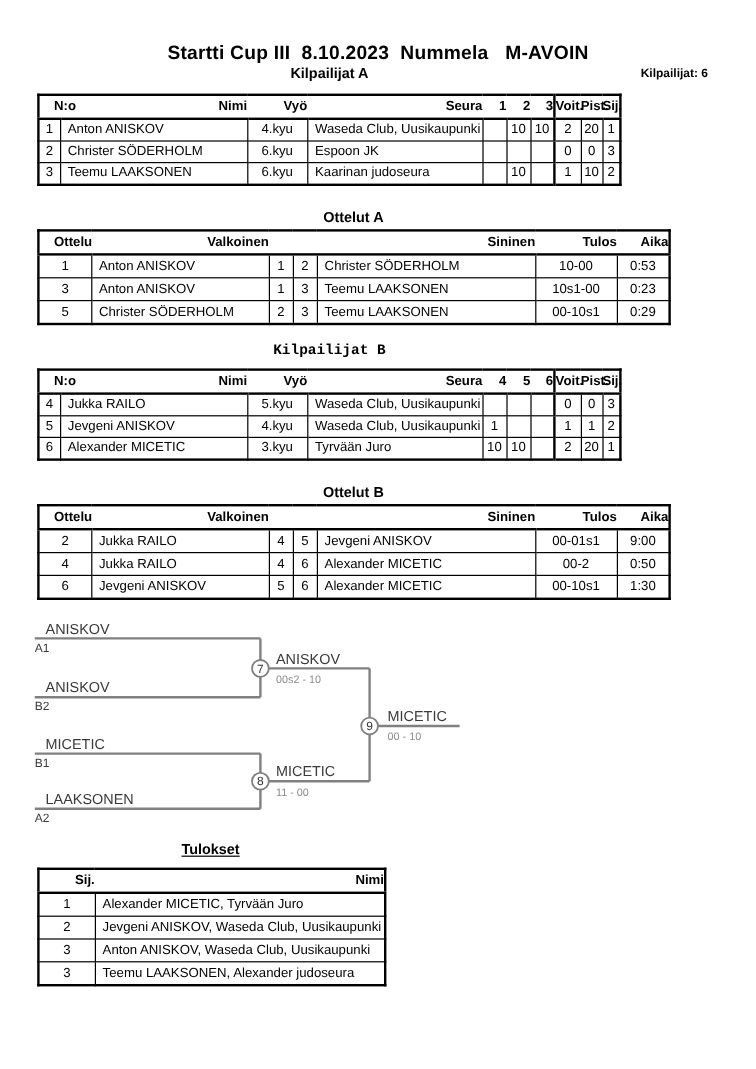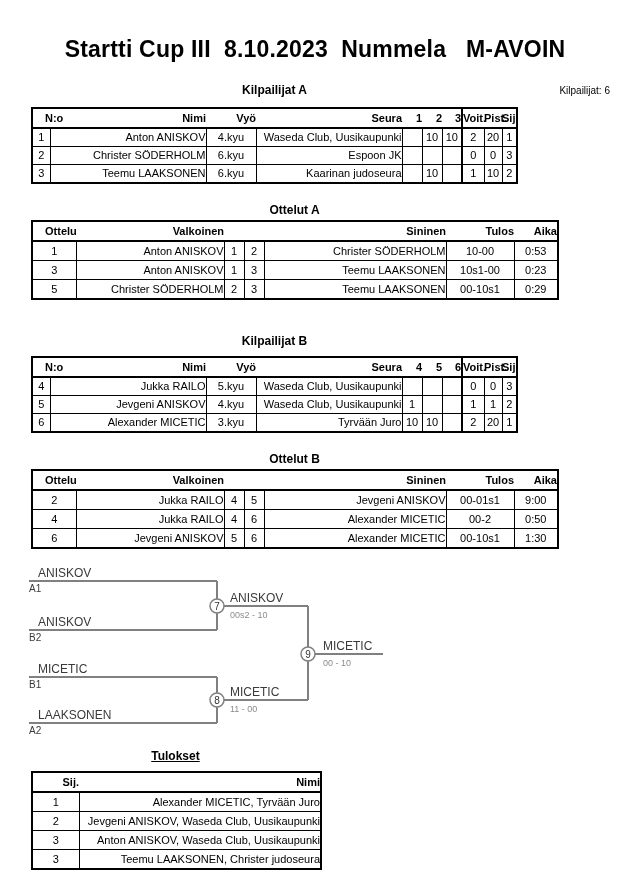--- a/index.html
+++ b/index.html
@@ -3,49 +3,49 @@
 <meta charset="utf-8">
 <style>
   html,body { margin:0; padding:0; }
   body {
     width:630px; height:891px; background:#ffffff; position:relative;
     font-family:"Liberation Sans", sans-serif; color:#000;
     overflow:hidden;
   }
   .page-title {
     margin-top:36px; text-align:center;
-    font-size:23px; font-weight:bold; white-space:pre; letter-spacing:0.2px;
-  }
-  .subhead-row { position:relative; margin-top:20px; }
+    font-size:16px; font-weight:bold; white-space:pre; letter-spacing:0.2px;
+  }
+  .subhead-row { position:relative; margin-top:0; }
   .section-title { font-size:12px; font-weight:bold; text-align:center; }
   .kilp-width { width:487px; margin-left:31px; }
   .ott-width  { width:527px; margin-left:31px; }
   .tul-width  { width:289px; margin-left:31px; }
-  .participants { position:absolute; right:20px; top:2px; font-size:10px; font-weight:normal; }
+  .participants { position:absolute; right:40px; top:2px; font-size:10px; font-weight:bold; }
 
   table.grid {
     border-collapse:collapse; table-layout:fixed;
     border:2px solid #000; font-size:11px;
   }
   table.grid th {
     font-weight:bold; border:none; border-bottom:2px solid #000;
     height:18px; padding:0; text-align:right; white-space:nowrap; overflow:visible;
   }
   table.grid th.left { text-align:left; padding-left:12px; }
   table.grid td {
     border:1px solid #000; height:17px; padding:0;
     white-space:nowrap; overflow:visible; line-height:17px;
   }
-  table.grid td.name { padding-left:6px; text-align:right; }
+  table.grid td.name { padding-left:6px; text-align:left; }
   table.grid td.num  { text-align:center; }
   .tsep { border-left:2px solid #000 !important; }
   .mt-tablea { margin-top:10px; }
   .mt-head1  { margin-top:19px; }
   .mt-table2 { margin-top:3px; }
-  .mt-head2  { margin-top:34px; }
+  .mt-head2  { margin-top:14px;font-family:Liberation Mono, monospace; }
   .mt-tableb { margin-top:8px; }
   .bracket-wrap { margin-top:14px; }
   svg text { font-family:"Liberation Sans", sans-serif; }
   .bline  { stroke:#808080; stroke-width:2; fill:none; }
   .bcirc  { fill:#ffffff; stroke:#808080; stroke-width:1.5; }
   .bname  { font-size:12px; fill:#3a3a3a; }
   .bseed  { font-size:10px; fill:#3a3a3a; }
   .bscore { font-size:9px;  fill:#8c8c8c; }
   .bnum   { font-size:10px; fill:#333333; text-anchor:middle; }
   .mt-tulhead { margin-top:4px;text-decoration:underline; }
@@ -357,16 +357,16 @@
   <tr class="tall">
     <td class="num">2</td>
     <td class="name">Jevgeni ANISKOV, Waseda Club, Uusikaupunki</td>
   </tr>
   <tr class="tall">
     <td class="num">3</td>
     <td class="name">Anton ANISKOV, Waseda Club, Uusikaupunki</td>
   </tr>
   <tr class="tall">
     <td class="num">3</td>
-    <td class="name">Teemu LAAKSONEN, Christer judoseura</td>
+    <td class="name">Teemu LAAKSONEN, Alexander judoseura</td>
   </tr>
 </tbody>
   </table>
 
 </body></html>

